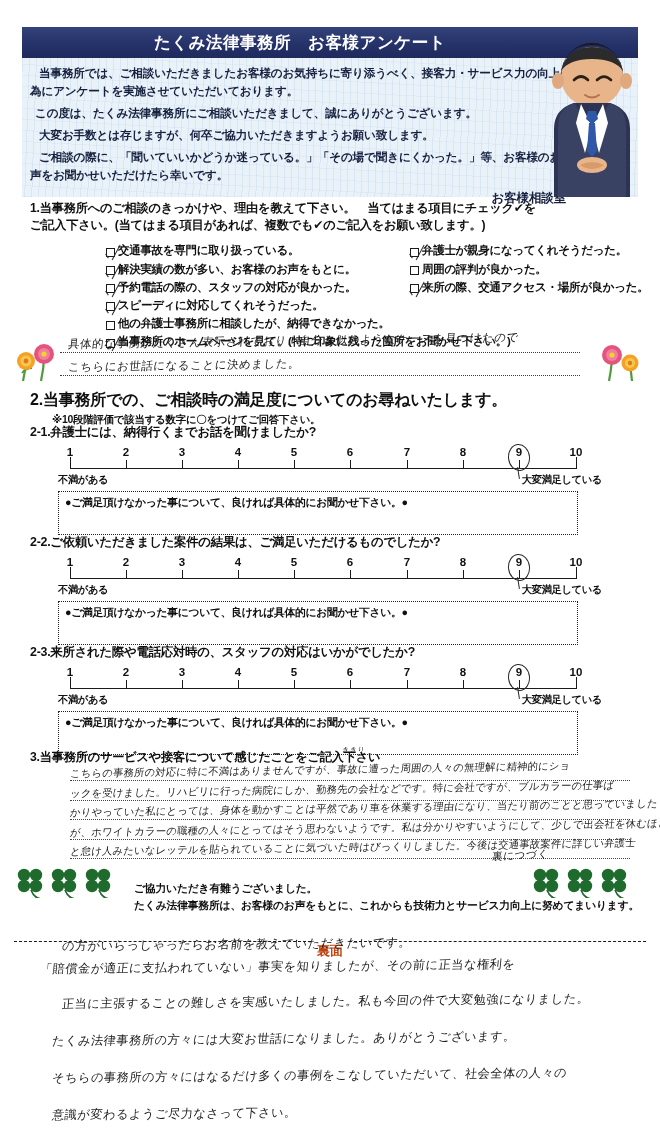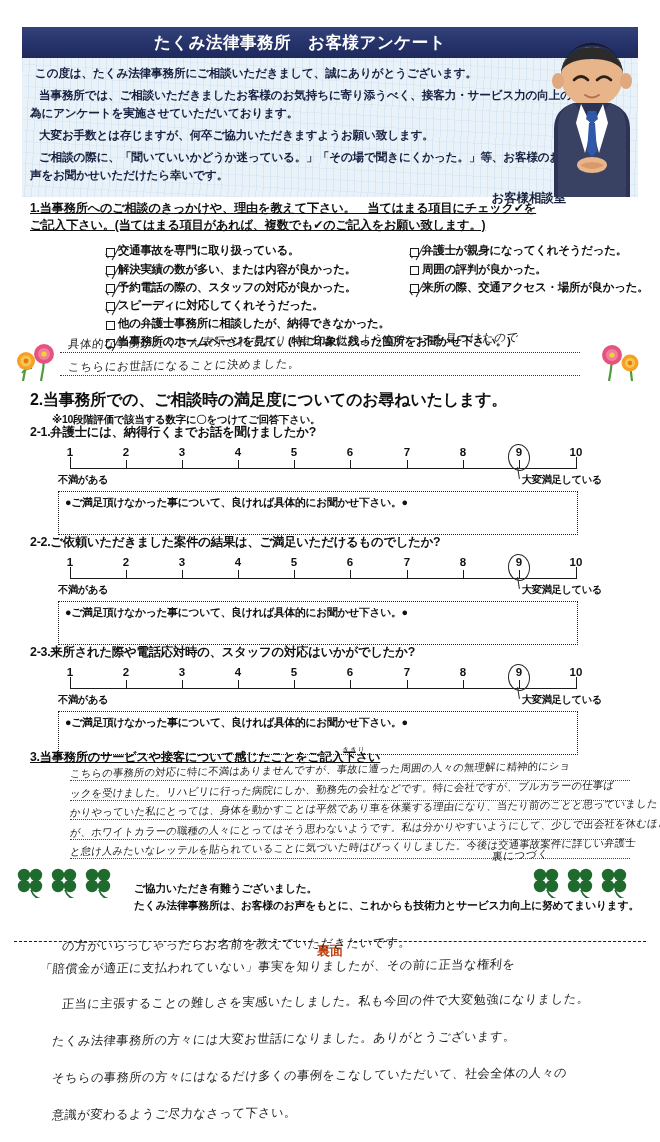--- a/index.html
+++ b/index.html
@@ -58,21 +58,20 @@
   }
 
   
   .q1 {
     position: absolute; left: 22px; top: 200px; width: 620px;
   }
   .q-head {
     font-size: 12.2px; font-weight: bold; line-height: 1.42;
     color: #101010; letter-spacing: -0.2px;
     margin: 0 0 0 8px;
-    text-decoration: underline;
   }
   .check-grid {
     position: relative; margin-top: 4px; height: 108px;
   }
   .chk-col { position: absolute; top: 0; }
   .chk-col.left  { left: 84px;  width: 300px; }
   .chk-col.right { left: 388px; width: 252px; }
   .chk-row {
     display: flex; align-items: flex-end;
     font-size: 11.5px; font-weight: bold; line-height: 1.0;
@@ -220,22 +219,22 @@
 </style>
 </head>
 <body>
 
 <div class="header-wrap">
   <div class="title-bar">
     <div class="title-text">たくみ法律事務所　お客様アンケート</div>
   </div>
 
   <div class="intro-box">
+    <p class="intro-p">当事務所では、ご相談いただきましたお客様のお気持ちに寄り添うべく、接客力・サービス力の向上の為にアンケートを実施させていただいております。</p>
     <p class="intro-p first">この度は、たくみ法律事務所にご相談いただきまして、誠にありがとうございます。</p>
-    <p class="intro-p">当事務所では、ご相談いただきましたお客様のお気持ちに寄り添うべく、接客力・サービス力の向上の為にアンケートを実施させていただいております。</p>
     <p class="intro-p">大変お手数とは存じますが、何卒ご協力いただきますようお願い致します。</p>
     <p class="intro-p">ご相談の際に、「聞いていいかどうか迷っている。」「その場で聞きにくかった。」等、お客様のお声をお聞かせいただけたら幸いです。</p>
     <p class="intro-p sig">お客様相談室</p>
   </div>
 
   <svg class="person" viewBox="0 0 104 172">
     <ellipse cx="52" cy="52" rx="31" ry="30" fill="#e8b48a"></ellipse>
     <path d="M21 50 a31 32 0 0 1 62 0 q-4 -30 -31 -30 q-27 0 -31 30z" fill="#191919"></path>
     <path d="M21 46 q6 -24 31 -24 q25 0 31 24 q-8 -12 -31 -12 q-23 0 -31 12z" fill="#2b2b2b"></path>
     <ellipse cx="18" cy="56" rx="6" ry="8" fill="#e0a87e"></ellipse>
@@ -259,21 +258,21 @@
   <div class="q-head">ご記入下さい。(当てはまる項目があれば、複数でも✔のご記入をお願い致します。)</div>
 
   <div class="check-grid">
     <div class="chk-col left">
       <div class="chk-row">
         <span class="box checked"></span>
         <span>交通事故を専門に取り扱っている。</span>
       </div>
       <div class="chk-row">
         <span class="box checked"></span>
-        <span>解決実績の数が多い、または内容が良かった。</span>
+        <span>解決実績の数が多い、お客様のお声をもとに。</span>
       </div>
       <div class="chk-row">
         <span class="box checked"></span>
         <span>予約電話の際の、スタッフの対応が良かった。</span>
       </div>
       <div class="chk-row">
         <span class="box checked"></span>
         <span>スピーディに対応してくれそうだった。</span>
       </div>
       <div class="chk-row">

